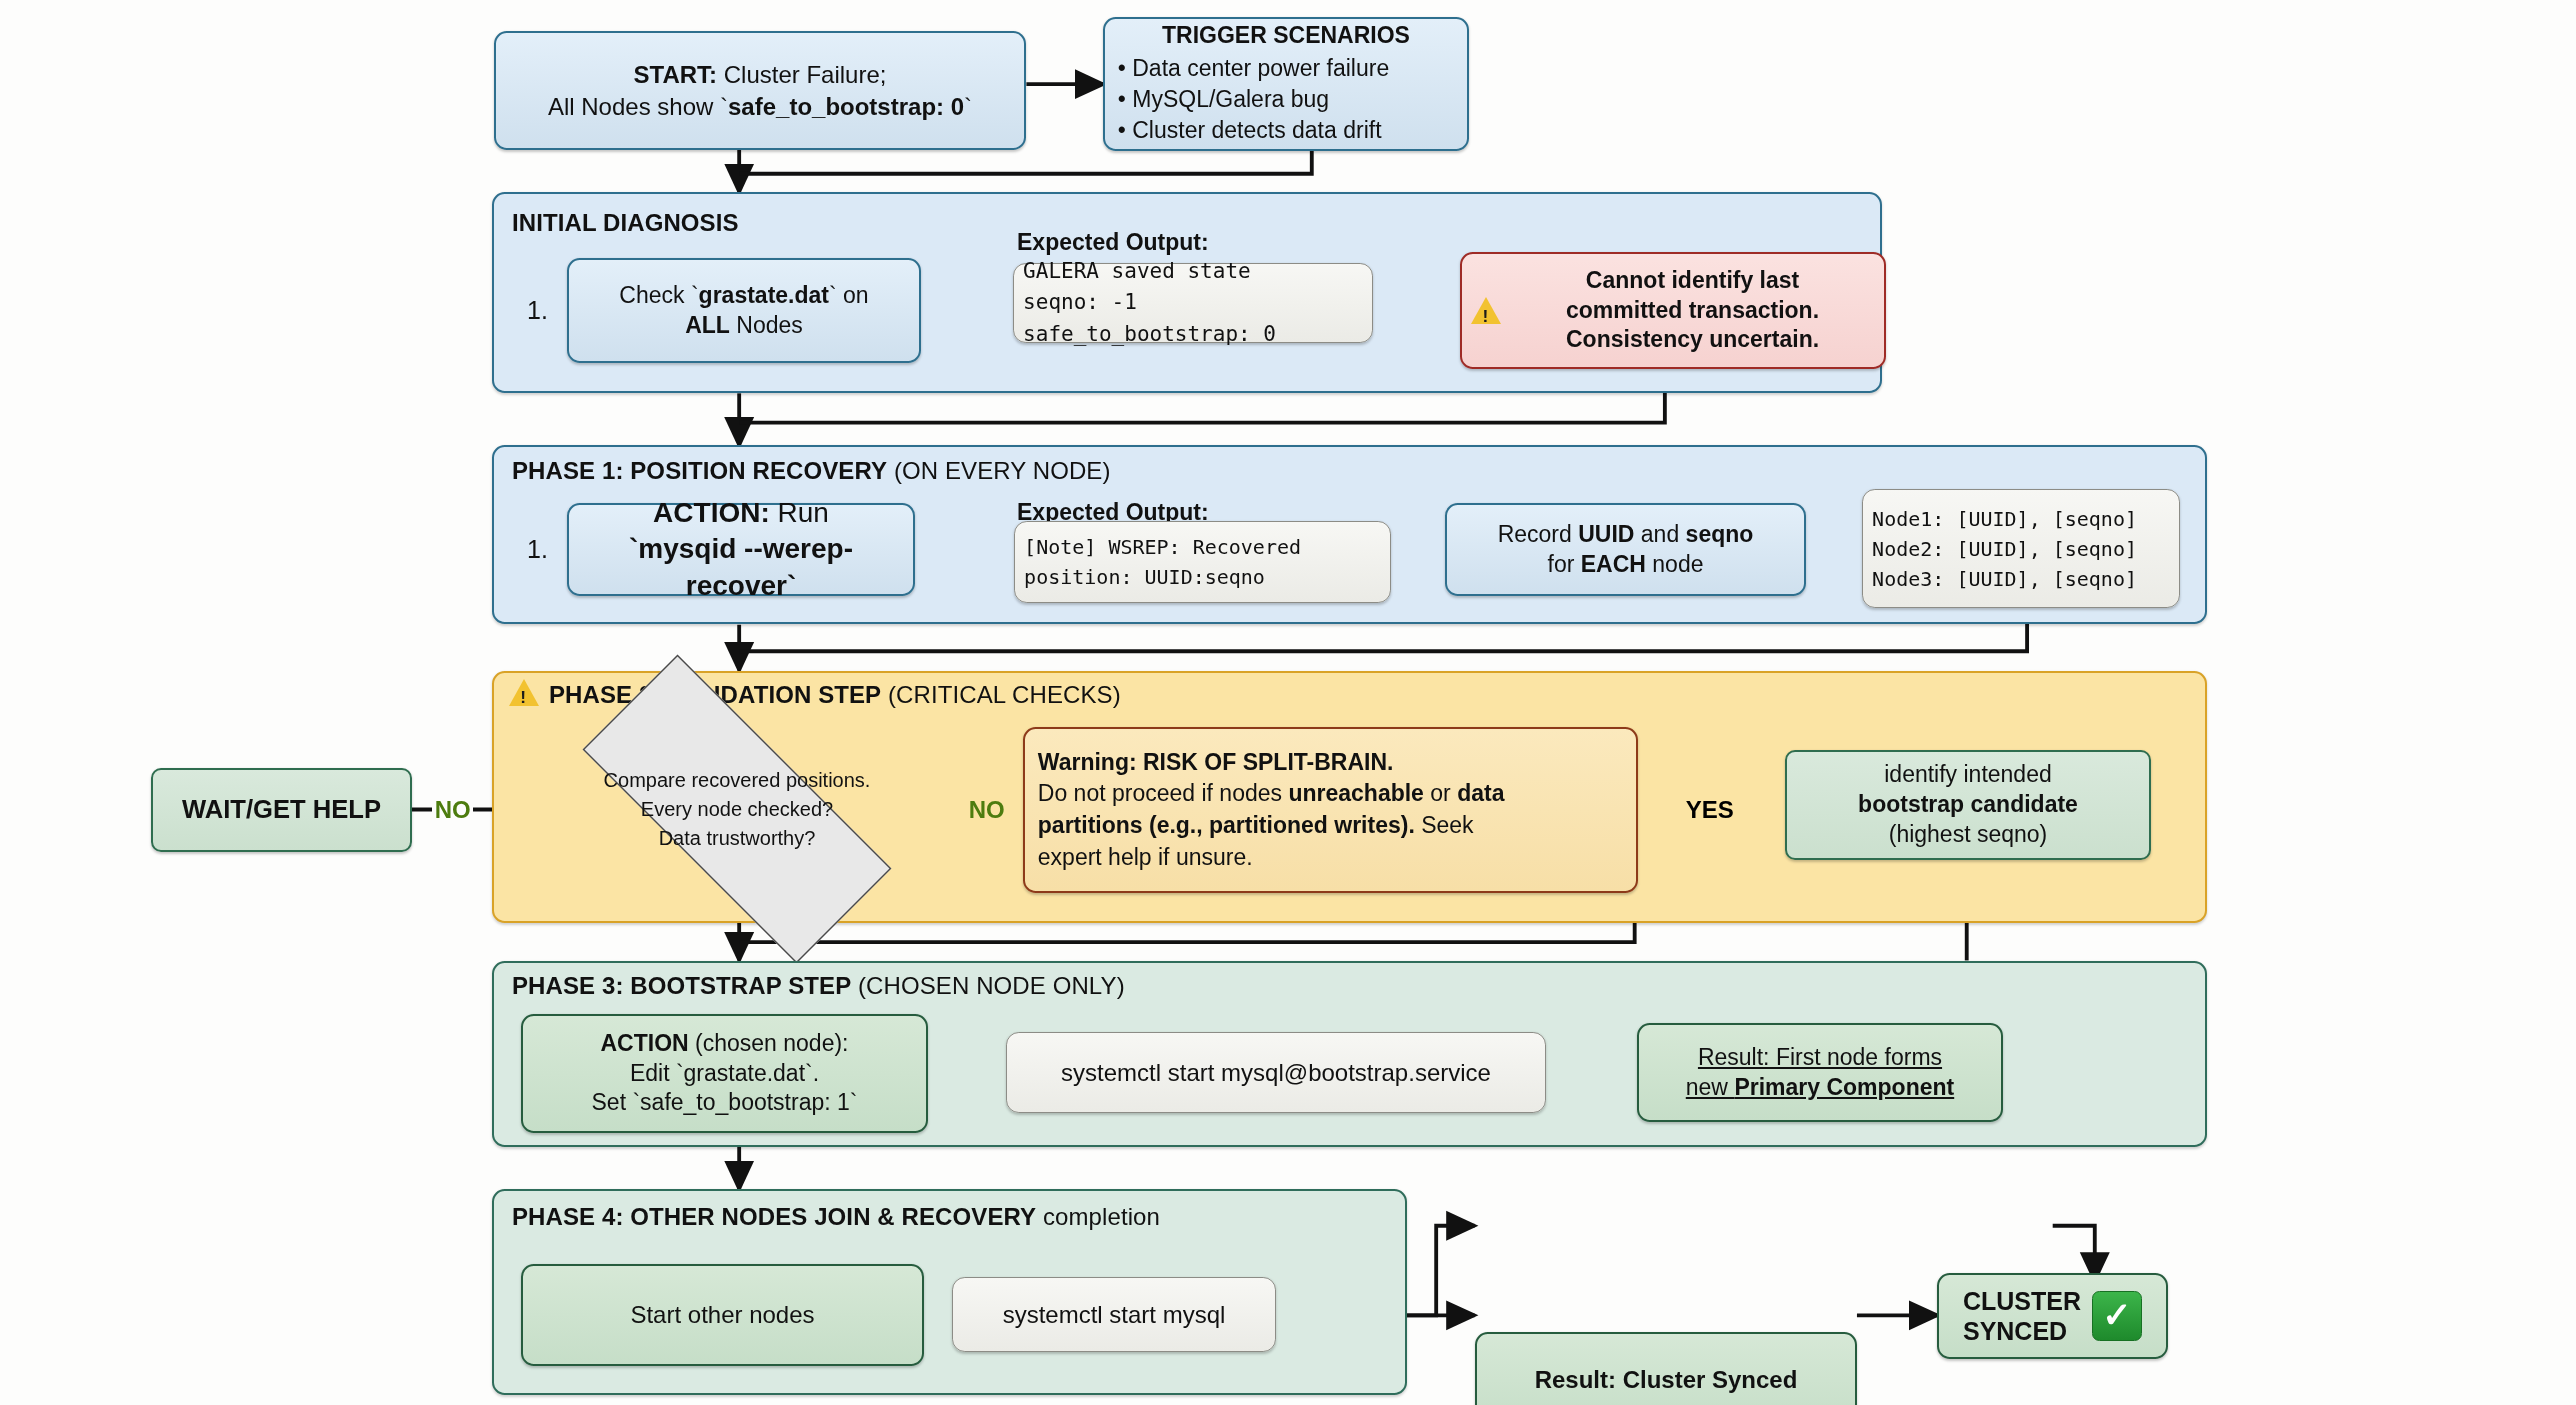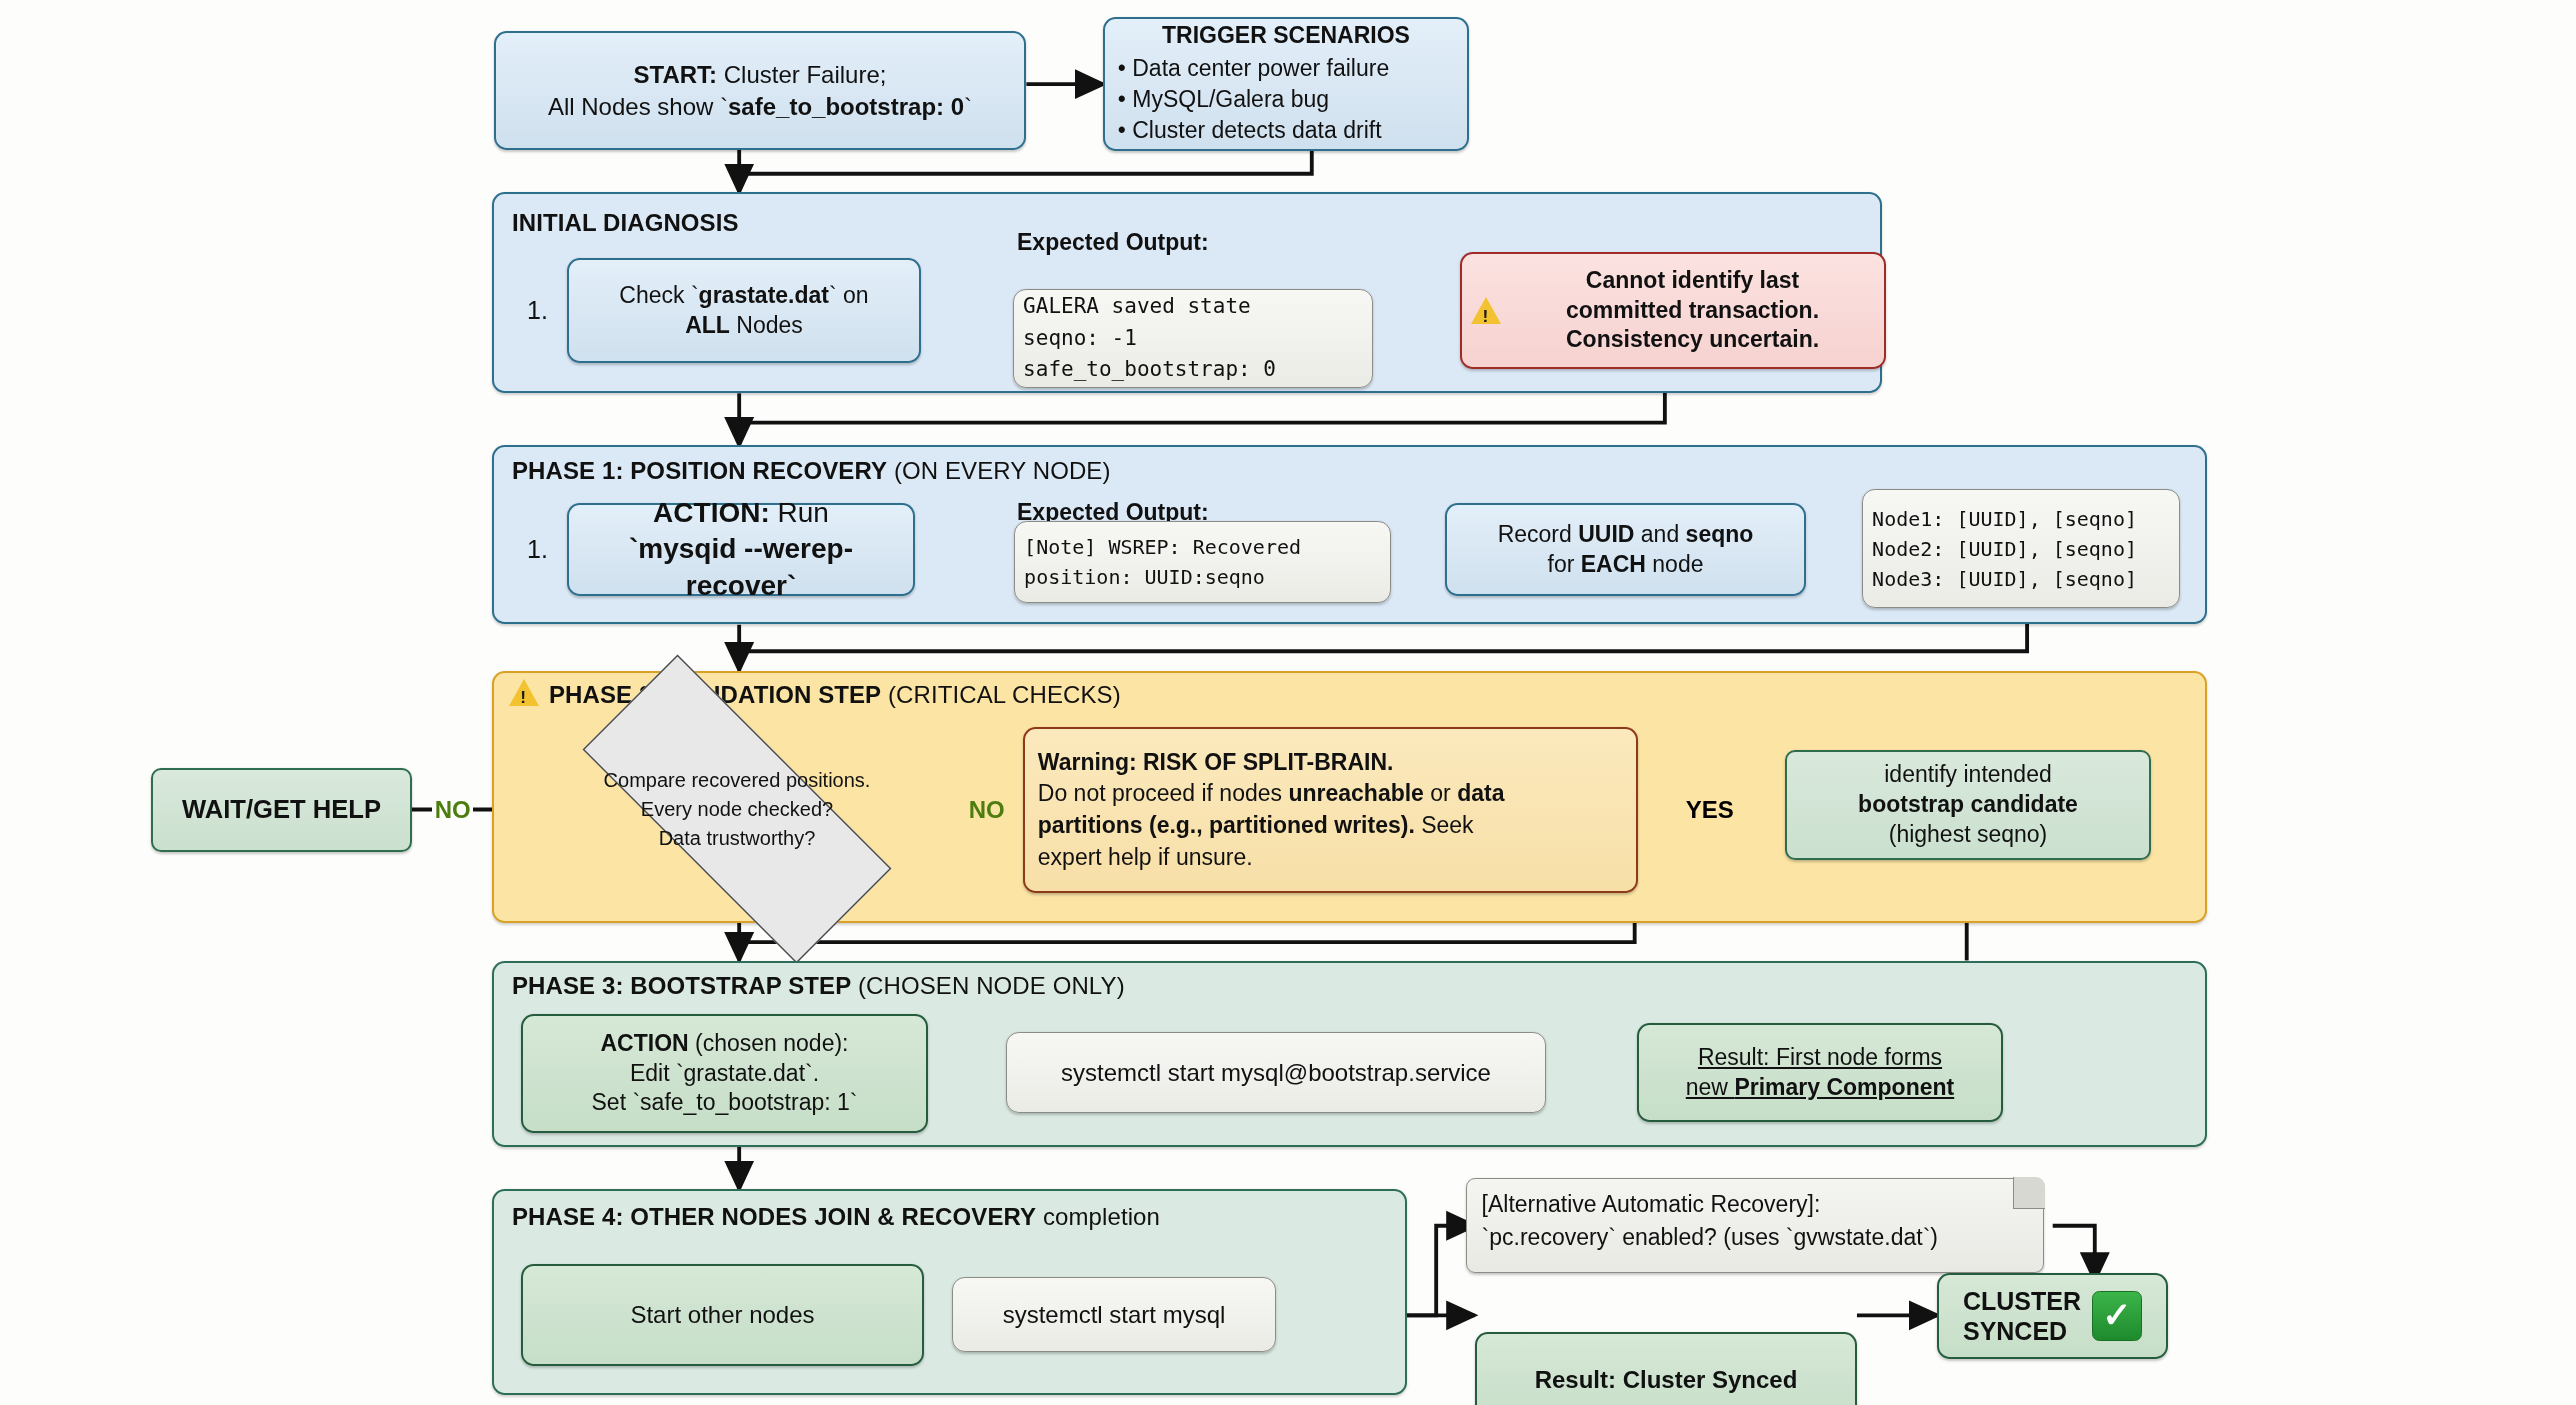--- a/index.html
+++ b/index.html
@@ -167,21 +167,21 @@
   <div class="band band-blue" style="left:492px;top:192px;width:1390px;height:201px;"></div>
   <div class="band-title" style="left:512px;top:209px;">INITIAL DIAGNOSIS</div>
   <div class="stepnum" style="left:527px;top:296px;">1.</div>
   <div class="node b-blue" style="left:567px;top:258px;width:354px;height:105px;">
     <div class="inner" style="font-size:23px;">
       <div><span>Check `</span><b>grastate.dat</b><span>` on</span></div>
       <div><b>ALL</b><span> Nodes</span></div>
     </div>
   </div>
   <div class="caption" style="left:1017px;top:229px;">Expected Output:</div>
-  <div class="node b-code" style="left:1013px;top:263px;width:360px;height:99px;margin-top:26px;">
+  <div class="node b-code" style="left:1013px;top:263px;width:360px;height:80px;">
     <div class="inner code-lines">GALERA saved state
 seqno: -1
 safe_to_bootstrap: 0</div>
   </div>
   <div class="node b-pink" style="left:1460px;top:252px;width:426px;height:117px;">
     <div class="inner" style="font-size:23px;font-weight:bold;display:flex;align-items:center;gap:9.1px;">
       <span class="warn-tri"></span>
       <span style="flex:1;">
         <div>Cannot identify last</div>
         <div>committed transaction.</div>
@@ -284,27 +284,20 @@
   <div class="band-title" style="left:512px;top:1203px;">
     <span>PHASE 4: OTHER NODES JOIN &amp; RECOVERY</span><span class="light"> completion</span>
   </div>
   <div class="node b-green" style="left:521px;top:1264px;width:403px;height:102px;">
     <div class="inner" style="font-size:24px;">Start other nodes</div>
   </div>
   <div class="node b-plain" style="left:952px;top:1277px;width:324px;height:75px;text-align:center;">
     <div class="inner" style="font-size:24px;">systemctl start mysql</div>
   </div>
 
-  <div class="note" style="left:1466px;top:1178px;width:578px;height:95px;">
-    <div class="fold"></div>
-    <div class="ntxt">
-      <div>[Alternative Automatic Recovery]:</div>
-      <div>`pc.recovery` enabled? (uses `gvwstate.dat`)</div>
-    </div>
-  </div>
 
   <div class="node b-green" style="left:1475px;top:1332px;width:382px;height:96px;font-weight:bold;">
     <div class="inner" style="font-size:24px;">
       <span>Result: </span><b>Cluster Synced</b>
     </div>
   </div>
 
   <div class="node b-green" style="left:1937px;top:1273px;width:231px;height:86px;">
     <div class="inner" style="font-size:25px;font-weight:bold;display:flex;align-items:center;justify-content:center;">
       <span style="text-align:left;line-height:1.2;">

